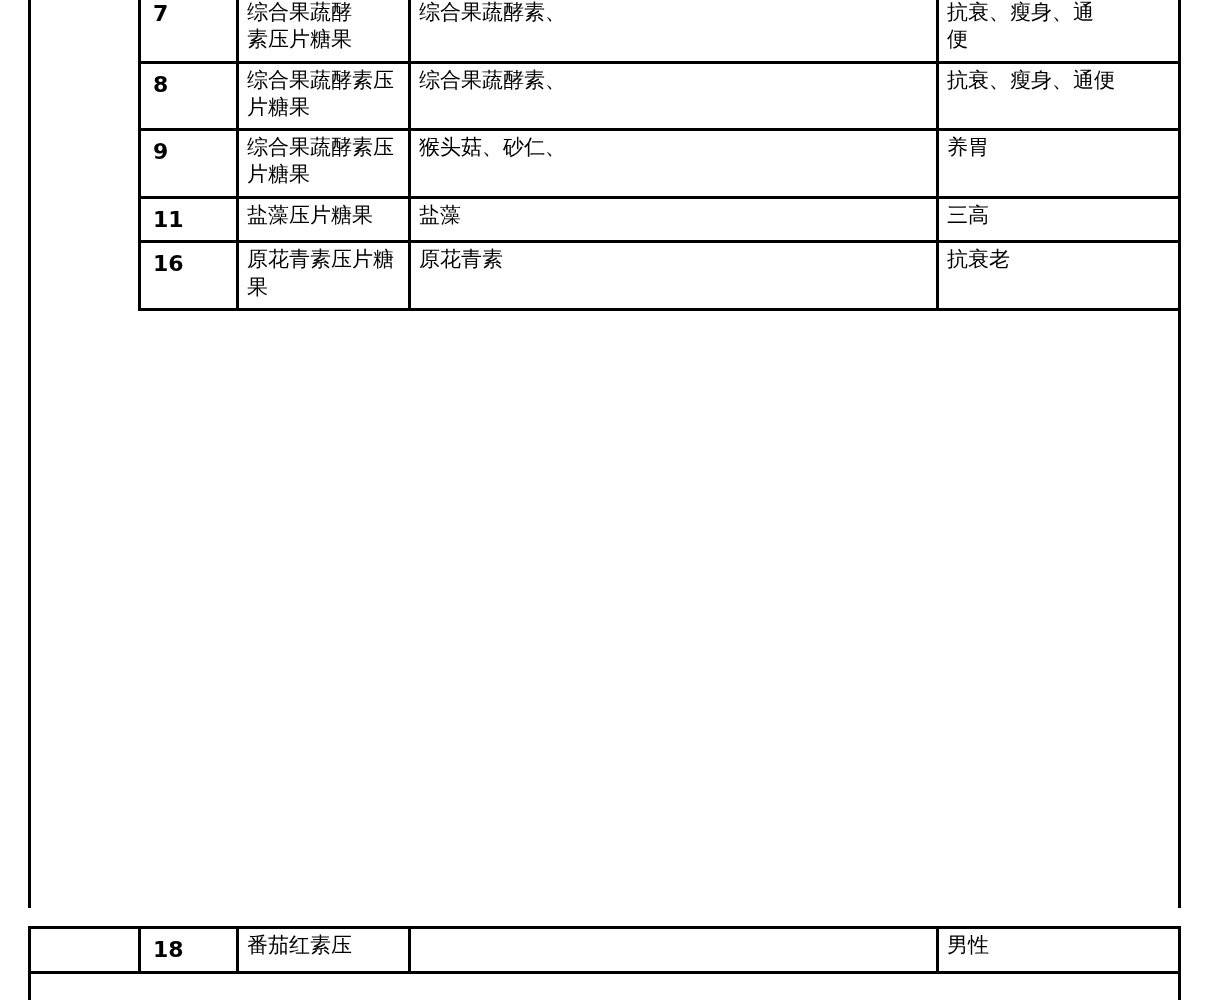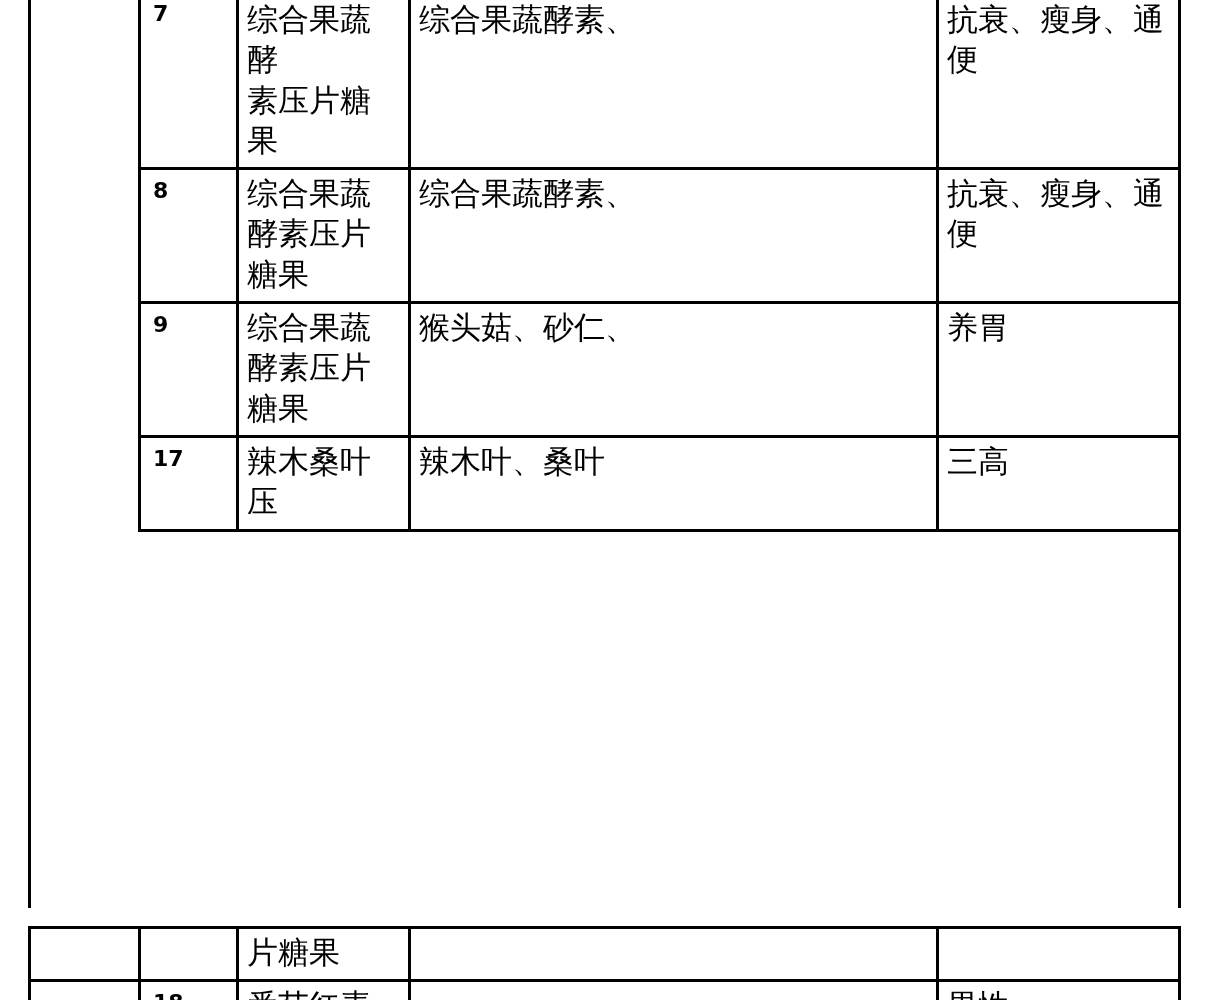--- a/index.html
+++ b/index.html
@@ -70,23 +70,23 @@
 
   table {
     border-collapse: collapse;
     table-layout: fixed;
     width: 100%;
   }
   td {
     border: 3px solid #000;
     vertical-align: top;
     padding: 4px 8px 6px 8px;
-    font-size: 31px;
+    font-size: 21px;
     line-height: 1.30;
-    font-family: Liberation Serif, serif;
+    font-family: Liberation Mono, monospace;
   }
   td.num {
     font-family: "DejaVu Sans", "Liberation Sans", sans-serif;
     font-weight: bold;
     font-size: 22px;
     text-align: left;
     padding-left: 12px;
     padding-top: 7px;
   }
   
@@ -157,48 +157,47 @@
           <td>综合果蔬酵素、</td>
           <td>抗衰、瘦身、通便</td>
         </tr>
         <tr>
           <td class="num">9</td>
           <td>综合果蔬酵素压片糖果</td>
           <td>猴头菇、砂仁、</td>
           <td>养胃</td>
         </tr>
         <tr>
-          <td class="num">17</td>
-          <td>辣木桑叶压</td>
-          <td>辣木叶、桑叶</td>
+          <td class="num">11</td>
+          <td>盐藻压片糖果</td>
+          <td>盐藻</td>
           <td>三高</td>
+        </tr>
+        <tr>
+          <td class="num">16</td>
+          <td>原花青素压片糖果</td>
+          <td>原花青素</td>
+          <td>抗衰老</td>
         </tr>
       </tbody>
     </table>
   </div>
 
   <div class="table-wrap second">
     <table>
       <colgroup>
         <col class="b-gut">
         <col class="b-num">
         <col class="b-name">
         <col class="b-ing">
         <col class="b-fn">
       </colgroup>
       <tbody>
         <tr>
           <td></td>
-          <td class="num"></td>
-          <td>片糖果</td>
-          <td></td>
-          <td></td>
-        </tr>
-        <tr>
-          <td></td>
           <td class="num">18</td>
           <td>番茄红素压</td>
           <td></td>
           <td>男性</td>
         </tr>
       </tbody>
     </table>
   </div>
 
 </div>

